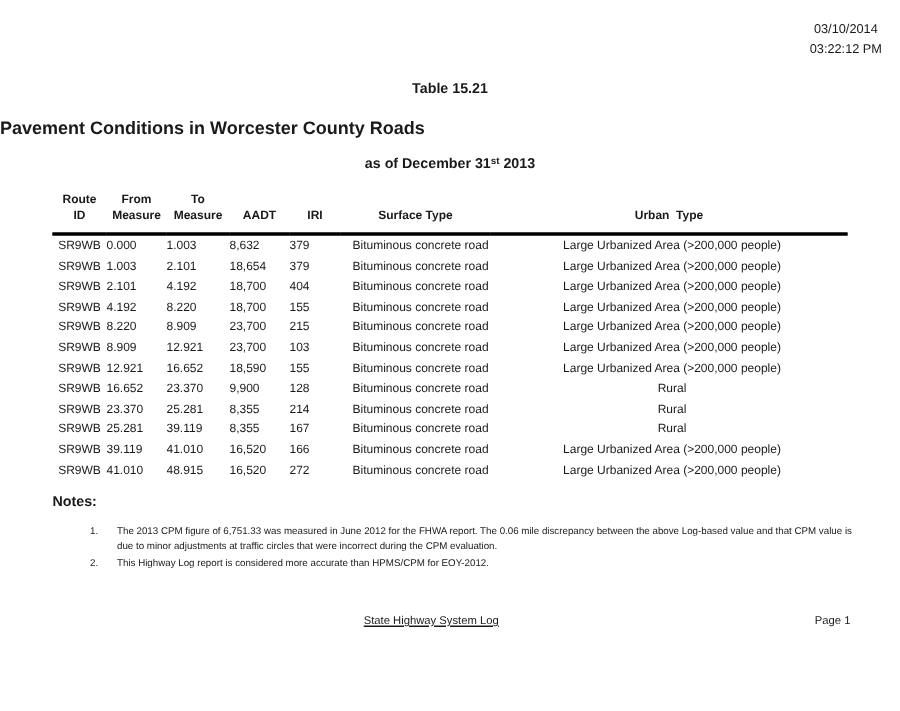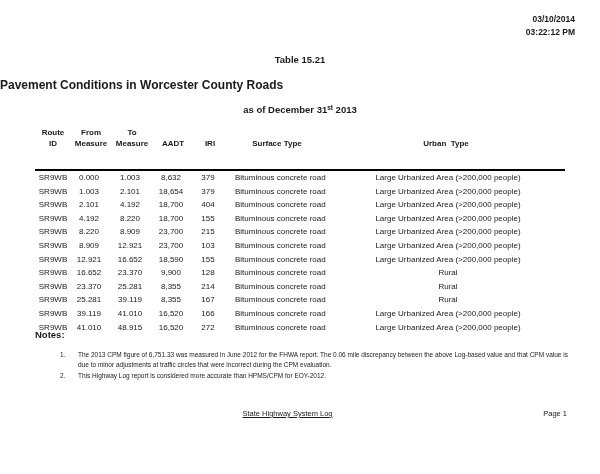--- a/index.html
+++ b/index.html
@@ -5,23 +5,23 @@
   html, body { margin:0; padding:0; }
   body {
     width:600px; height:474px;
     background:#ffffff;
     font-family:"Liberation Sans", sans-serif;
     color:#1a1a1a;
     position:relative;
     overflow:hidden;
   }
   .date-block {
-    position:absolute; top:13px; right:25px;
-    font-size:8.5px; font-weight:bold; line-height:12.5px;
-    text-align:right;
+    position:absolute; top:13px; right:12px;
+    font-size:8.5px; font-weight:normal; line-height:12.5px;
+    text-align:center;
   }
   .table-label {
     position:absolute; top:54px; left:0; width:600px;
     text-align:center; font-size:9.5px; font-weight:bold;
   }
   .main-title {
     position:absolute; top:78px; left:0; width:600px;
     text-align:left; font-size:12px; font-weight:bold;
   }
   .subtitle {
@@ -29,31 +29,31 @@
     text-align:center; font-size:9.5px; font-weight:bold;
   }
   .subtitle .sup { font-size:6.5px; vertical-align:3px; }
   table.data-table {
     position:absolute; left:35px; top:127px; width:530px;
     border-collapse:collapse; table-layout:fixed;
   }
   .data-table th {
     font-size:8px; font-weight:bold; line-height:11px;
     vertical-align:bottom; text-align:center;
-    padding:0 0 20px 0;
+    padding:0 0 6px 0;
     border-bottom:2px solid #000;
     white-space:nowrap; overflow:visible;
   }
   .data-table th .h-line { display:block; }
   .data-table td {
     font-size:8px; line-height:13.6px; height:13.6px;
     padding:0; white-space:nowrap; overflow:hidden;
   }
   td.ctr { text-align:center; }
-  td.num { text-align:center; padding-right:4px; }
+  td.num { text-align:left; padding-right:4px; }
   td.txt-surface { text-align:left; padding-left:8px; }
   td.txt-urban { text-align:center; padding-left:4px; }
   .notes-heading {
     position:absolute; left:35px; top:329px;
     font-size:9.5px; font-weight:bold;
   }
   .notes-list {
     position:absolute; left:60px; top:350px; width:517px;
     font-size:6.5px; line-height:10.3px;
   }

